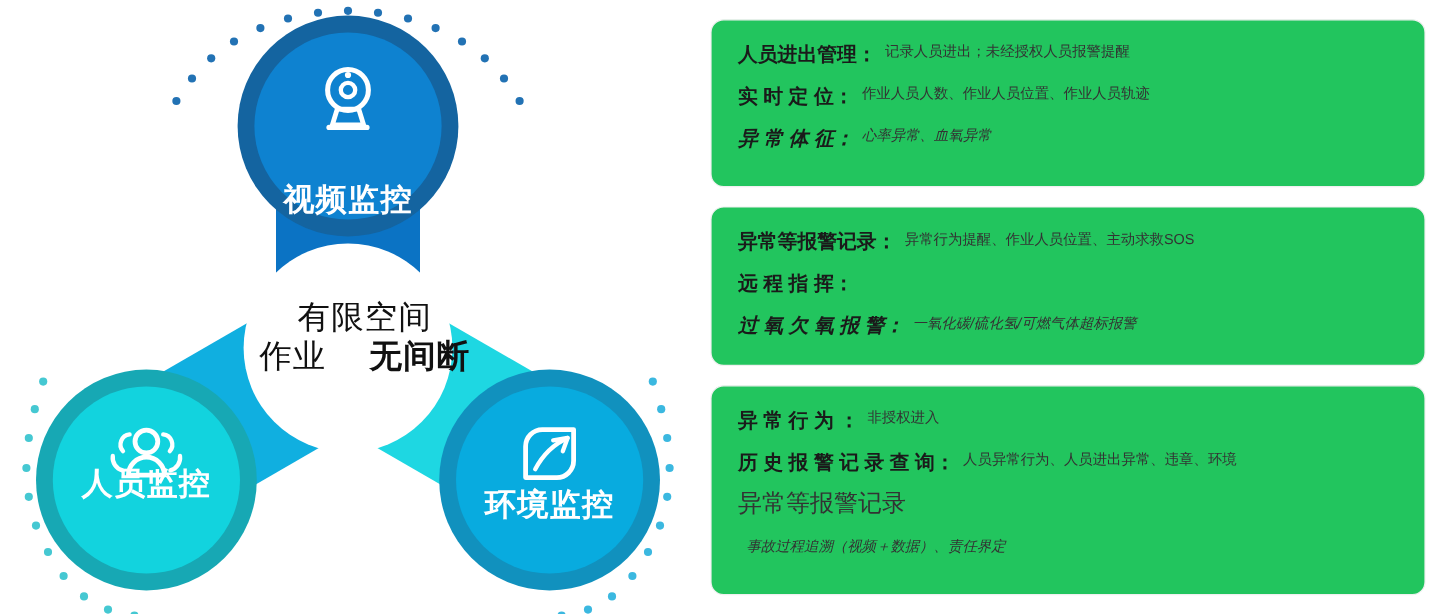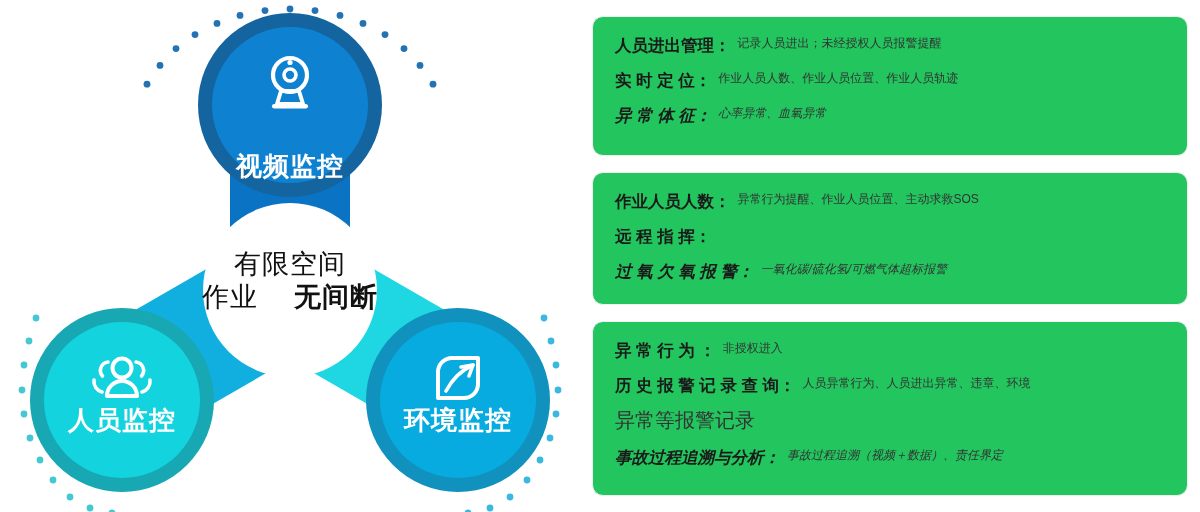--- a/index.html
+++ b/index.html
@@ -13,21 +13,21 @@
   
   .wheel{position:absolute;left:0;top:0;width:580px;height:512px;}
   .wheel-svg{position:absolute;left:0;top:0;}
 
   .node-label{
     position:absolute;color:#ffffff;font-weight:bold;
     font-size:26px;letter-spacing:1px;white-space:nowrap;
     text-align:center;
   }
   .center-text{
-    position:absolute;left:190px;top:248px;width:200px;
+    position:absolute;left:204px;top:248px;width:200px;
     text-align:center;color:#111;line-height:1.22;
   }
   .center-line1{font-size:27px;letter-spacing:1px;}
   .center-line2{font-size:27px;letter-spacing:1px;}
   .center-strong{font-weight:bold;margin-left:36px;}
 
   
   .cards{position:absolute;left:592px;top:0;width:600px;height:512px;}
   .card{
     position:absolute;left:0;width:596px;
@@ -163,21 +163,21 @@
         <circle cx="458" cy="400" r="78" fill="#08ABDF"></circle>
         <g transform="translate(458,378)">
           <use href="#ic-leaf"></use>
         </g>
       </g>
 
       <circle cx="290" cy="290" r="87" fill="#ffffff"></circle>
     </svg>
 
     <div class="node-label" style="left:215px;top:108px;width:150px;margin-top:41px;">视频监控</div>
-    <div class="node-label" style="left:47px;top:403px;width:150px;">人员监控</div>
+    <div class="node-label" style="left:47px;top:386px;width:150px;">人员监控</div>
     <div class="node-label" style="left:383px;top:403px;width:150px;">环境监控</div>
 
     <div class="center-text">
       <div class="center-line1">有限空间</div>
       <div class="center-line2"><span>作业</span><span class="center-strong">无间断</span></div>
     </div>
   </div>
 
   <div class="cards">
 
@@ -194,21 +194,21 @@
         <div class="row">
           <span class="rlabel">异 常 体 征：</span>
           <span class="rdesc">心率异常、血氧异常</span>
         </div>
       </div>
     </div>
 
     <div class="card card2">
       <div class="rows">
         <div class="row">
-          <span class="rlabel">作业人员人数：</span>
+          <span class="rlabel">异常等报警记录：</span>
           <span class="rdesc">异常行为提醒、作业人员位置、主动求救SOS</span>
         </div>
         <div class="row">
           <span class="rlabel">远 程 指 挥：</span>
         </div>
         <div class="row">
           <span class="rlabel">过 氧 欠 氧 报 警：</span>
           <span class="rdesc">一氧化碳/硫化氢/可燃气体超标报警</span>
         </div>
       </div>
@@ -219,20 +219,19 @@
         <div class="row">
           <span class="rlabel">异 常 行 为 ：</span>
           <span class="rdesc">非授权进入</span>
         </div>
         <div class="row rwide">
           <span class="rlabel">历 史 报 警 记 录 查 询：</span>
           <span class="rdesc">人员异常行为、人员进出异常、违章、环境</span>
         </div>
         <div class="contline">异常等报警记录</div>
         <div class="row">
-          <span class="rlabel">事故过程追溯与分析：</span>
           <span class="rdesc">事故过程追溯（视频＋数据）、责任界定</span>
         </div>
       </div>
     </div>
 
   </div>
 </div>
 
 </body></html>

